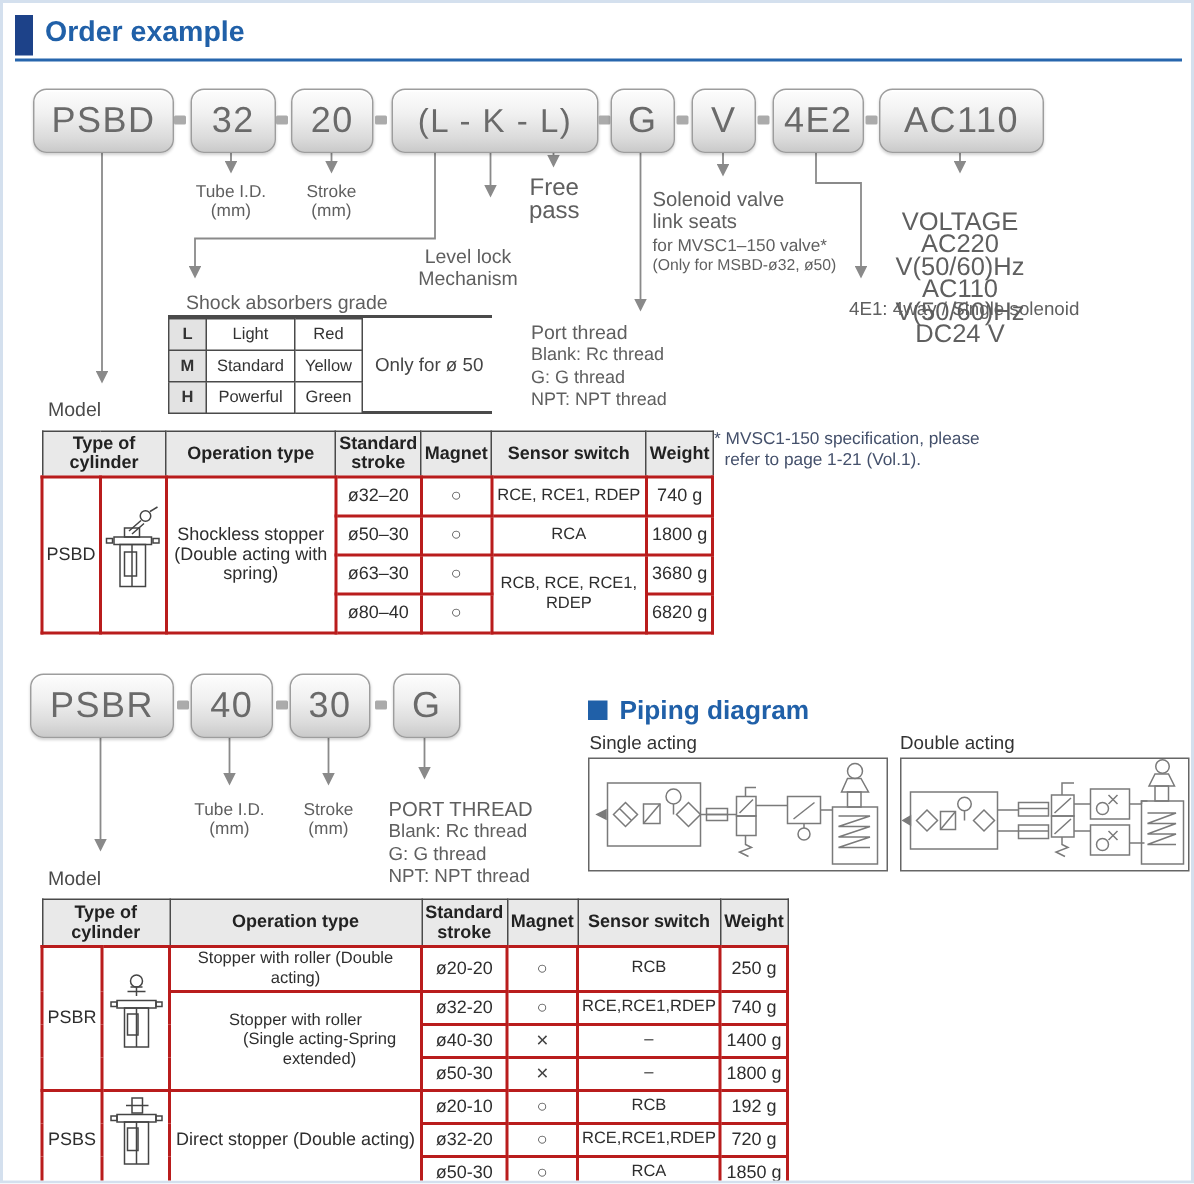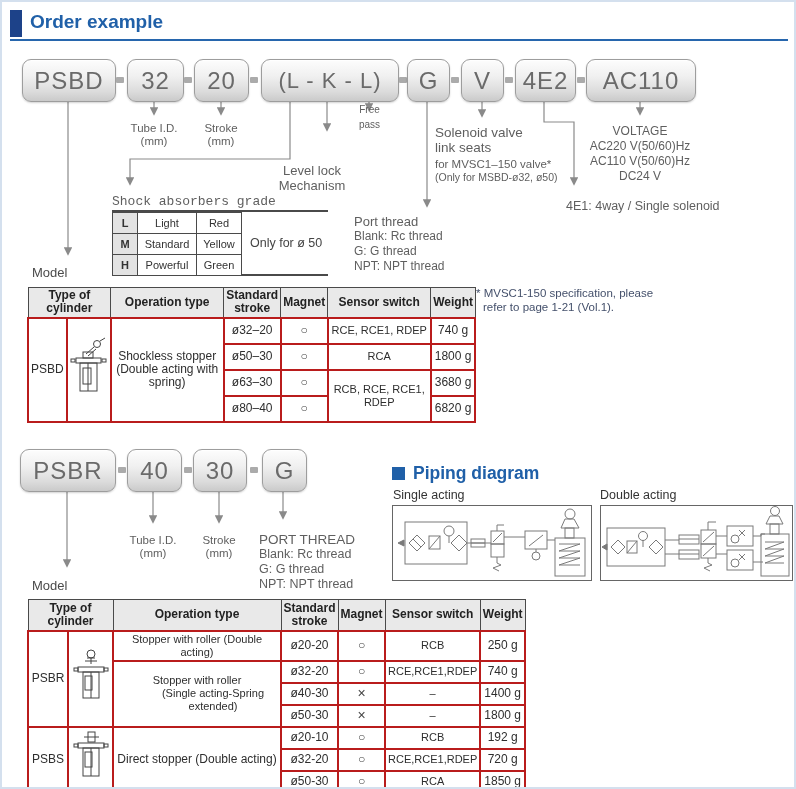--- a/index.html
+++ b/index.html
@@ -110,30 +110,30 @@
   <div class="code-box" style="left:584px;top:57px;width:108px;">AC110</div>
 
   <div class="co center" style="left:112px;top:120px;width:80px;font-size:11.5px;line-height:13px;">
     <span class="l">Tube I.D.</span>
     <span class="l">(mm)</span>
   </div>
   <div class="co center" style="left:179px;top:120px;width:80px;font-size:11.5px;line-height:13px;">
     <span class="l">Stroke</span>
     <span class="l">(mm)</span>
   </div>
-  <div class="co center" style="left:340px;top:100px;width:55px;font-size:10px;line-height:15px;">
+  <div class="co center" style="left:340px;top:116px;width:55px;font-size:16px;line-height:15px;">
     <span class="l">Free</span>
     <span class="l">pass</span>
   </div>
   <div class="co center" style="left:260px;top:161px;width:100px;font-size:13px;line-height:15px;">
     <span class="l">Level lock</span>
     <span class="l">Mechanism</span>
   </div>
 
-  <div class="co" style="left:110px;top:192px;font-size:13px;font-family:Liberation Mono, monospace;">Shock absorbers grade</div>
+  <div class="co" style="left:122px;top:192px;font-size:13px;">Shock absorbers grade</div>
   <div class="shock-wrap">
     <table class="shock">
       <tbody>
           <tr>
         <td class="g">L</td>
         <td style="width:50px;">Light</td>
         <td style="width:36px;margin-left:43px;">Red</td>
       </tr>
       <tr>
         <td class="g">M</td>
@@ -157,21 +157,21 @@
     <span class="l" style="font-size:12px;">NPT: NPT thread</span>
   </div>
 
   <div class="co" style="left:433px;top:123px;">
     <span class="l" style="font-size:13.5px;line-height:15px;">Solenoid valve</span>
     <span class="l" style="font-size:13.5px;line-height:15px;">link seats</span>
     <span class="l" style="font-size:11.5px;line-height:13px;margin-top:3px;">for MVSC1–150 valve*</span>
     <span class="l" style="font-size:10.5px;line-height:12px;">(Only for MSBD-ø32, ø50)</span>
   </div>
 
-  <div class="co center" style="left:570px;top:122px;width:136px;font-size:12px;line-height:15px;">
+  <div class="co center" style="left:570px;top:138px;width:136px;font-size:17px;line-height:15px;">
     <span class="l">VOLTAGE</span>
     <span class="l">AC220 V(50/60)Hz</span>
     <span class="l">AC110 V(50/60)Hz</span>
     <span class="l">DC24 V</span>
   </div>
 
   <div class="co" style="left:564px;top:196px;font-size:12.5px;line-height:16px;">
     <span class="l">4E1: 4way / Single solenoid</span>
   </div>
 

